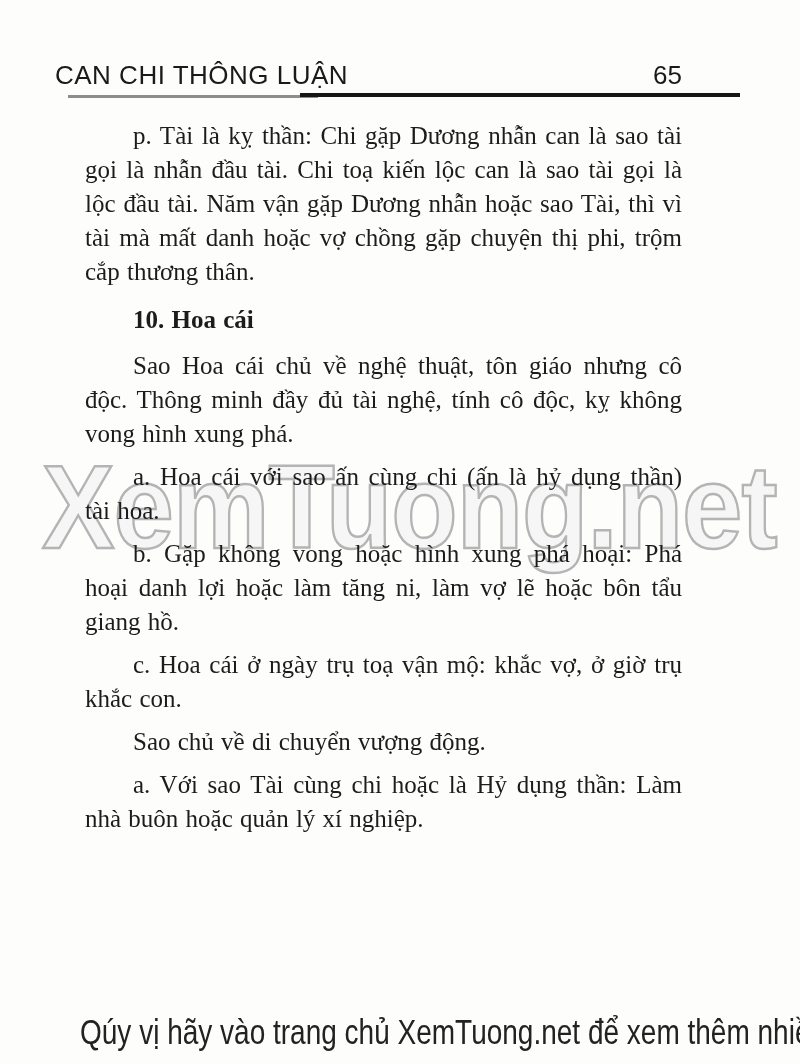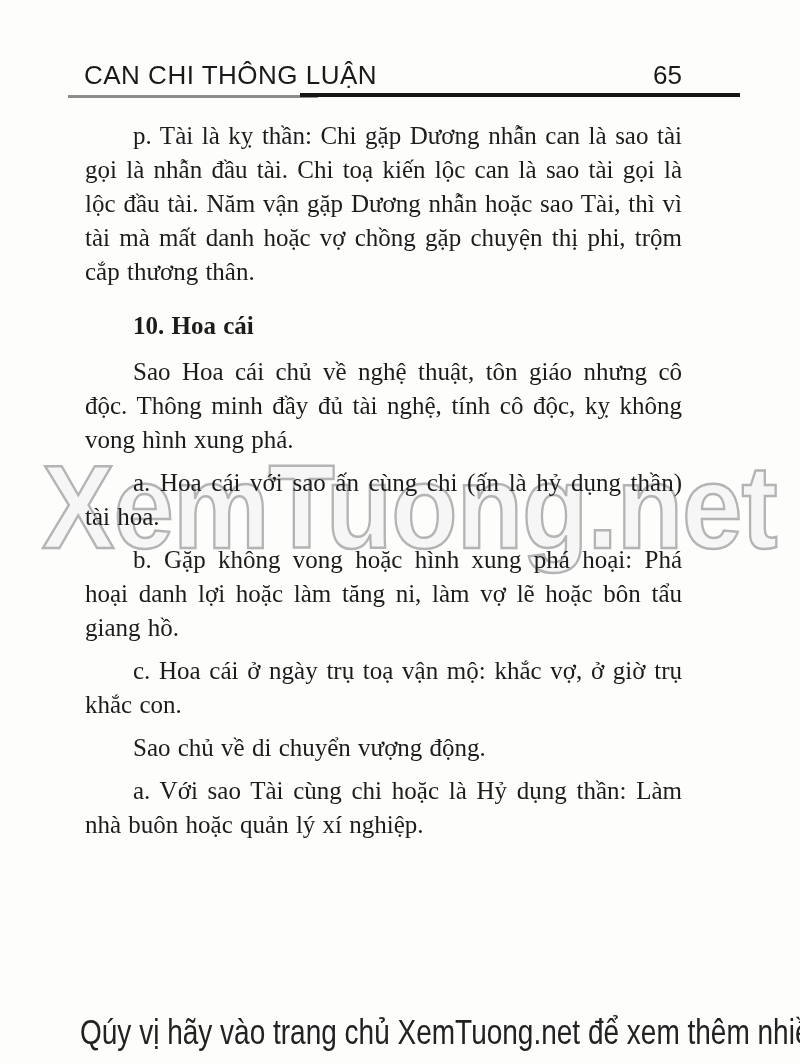--- a/index.html
+++ b/index.html
@@ -8,21 +8,21 @@
     background: #fdfdfc;
     font-family: "Liberation Serif", "DejaVu Serif", serif;
     color: #1c1c1c;
     position: relative;
     overflow: hidden;
   }
   .page { position: absolute; inset: 0; }
 
   
   .header-title {
-    position: absolute; left: 84px; top: 60px;
+    position: absolute; left: 55px; top: 60px;
     font-family: "Liberation Sans", "DejaVu Sans", sans-serif;
     font-size: 26px; letter-spacing: 0.5px; color: #1a1a1a;
     white-space: nowrap;
   }
   .page-number {
     position: absolute; right: 118px; top: 60px;
     font-family: Liberation Sans, sans-serif;
     font-size: 26px; color: #1a1a1a;
   }
   .rule-light {
@@ -57,21 +57,21 @@
     text-align: justify;
     word-spacing: 1px;
   }
   .content p.para {
     margin: 3px 0 9px 0;
     text-indent: 48px;
   }
   .content h2.section-heading {
     font-size: 25px; line-height: 34px;
     font-weight: bold;
-    margin: 20px 0 12px 0;
+    margin: 14px 0 12px 0;
     text-indent: 48px;
     text-align: left;
   }
 
   
   .footer-note {
     position: absolute; left: 0; top: 1012px;
     width: 800px; text-align: center;
     z-index: 2;
     font-family: "Liberation Sans", "DejaVu Sans", sans-serif;

